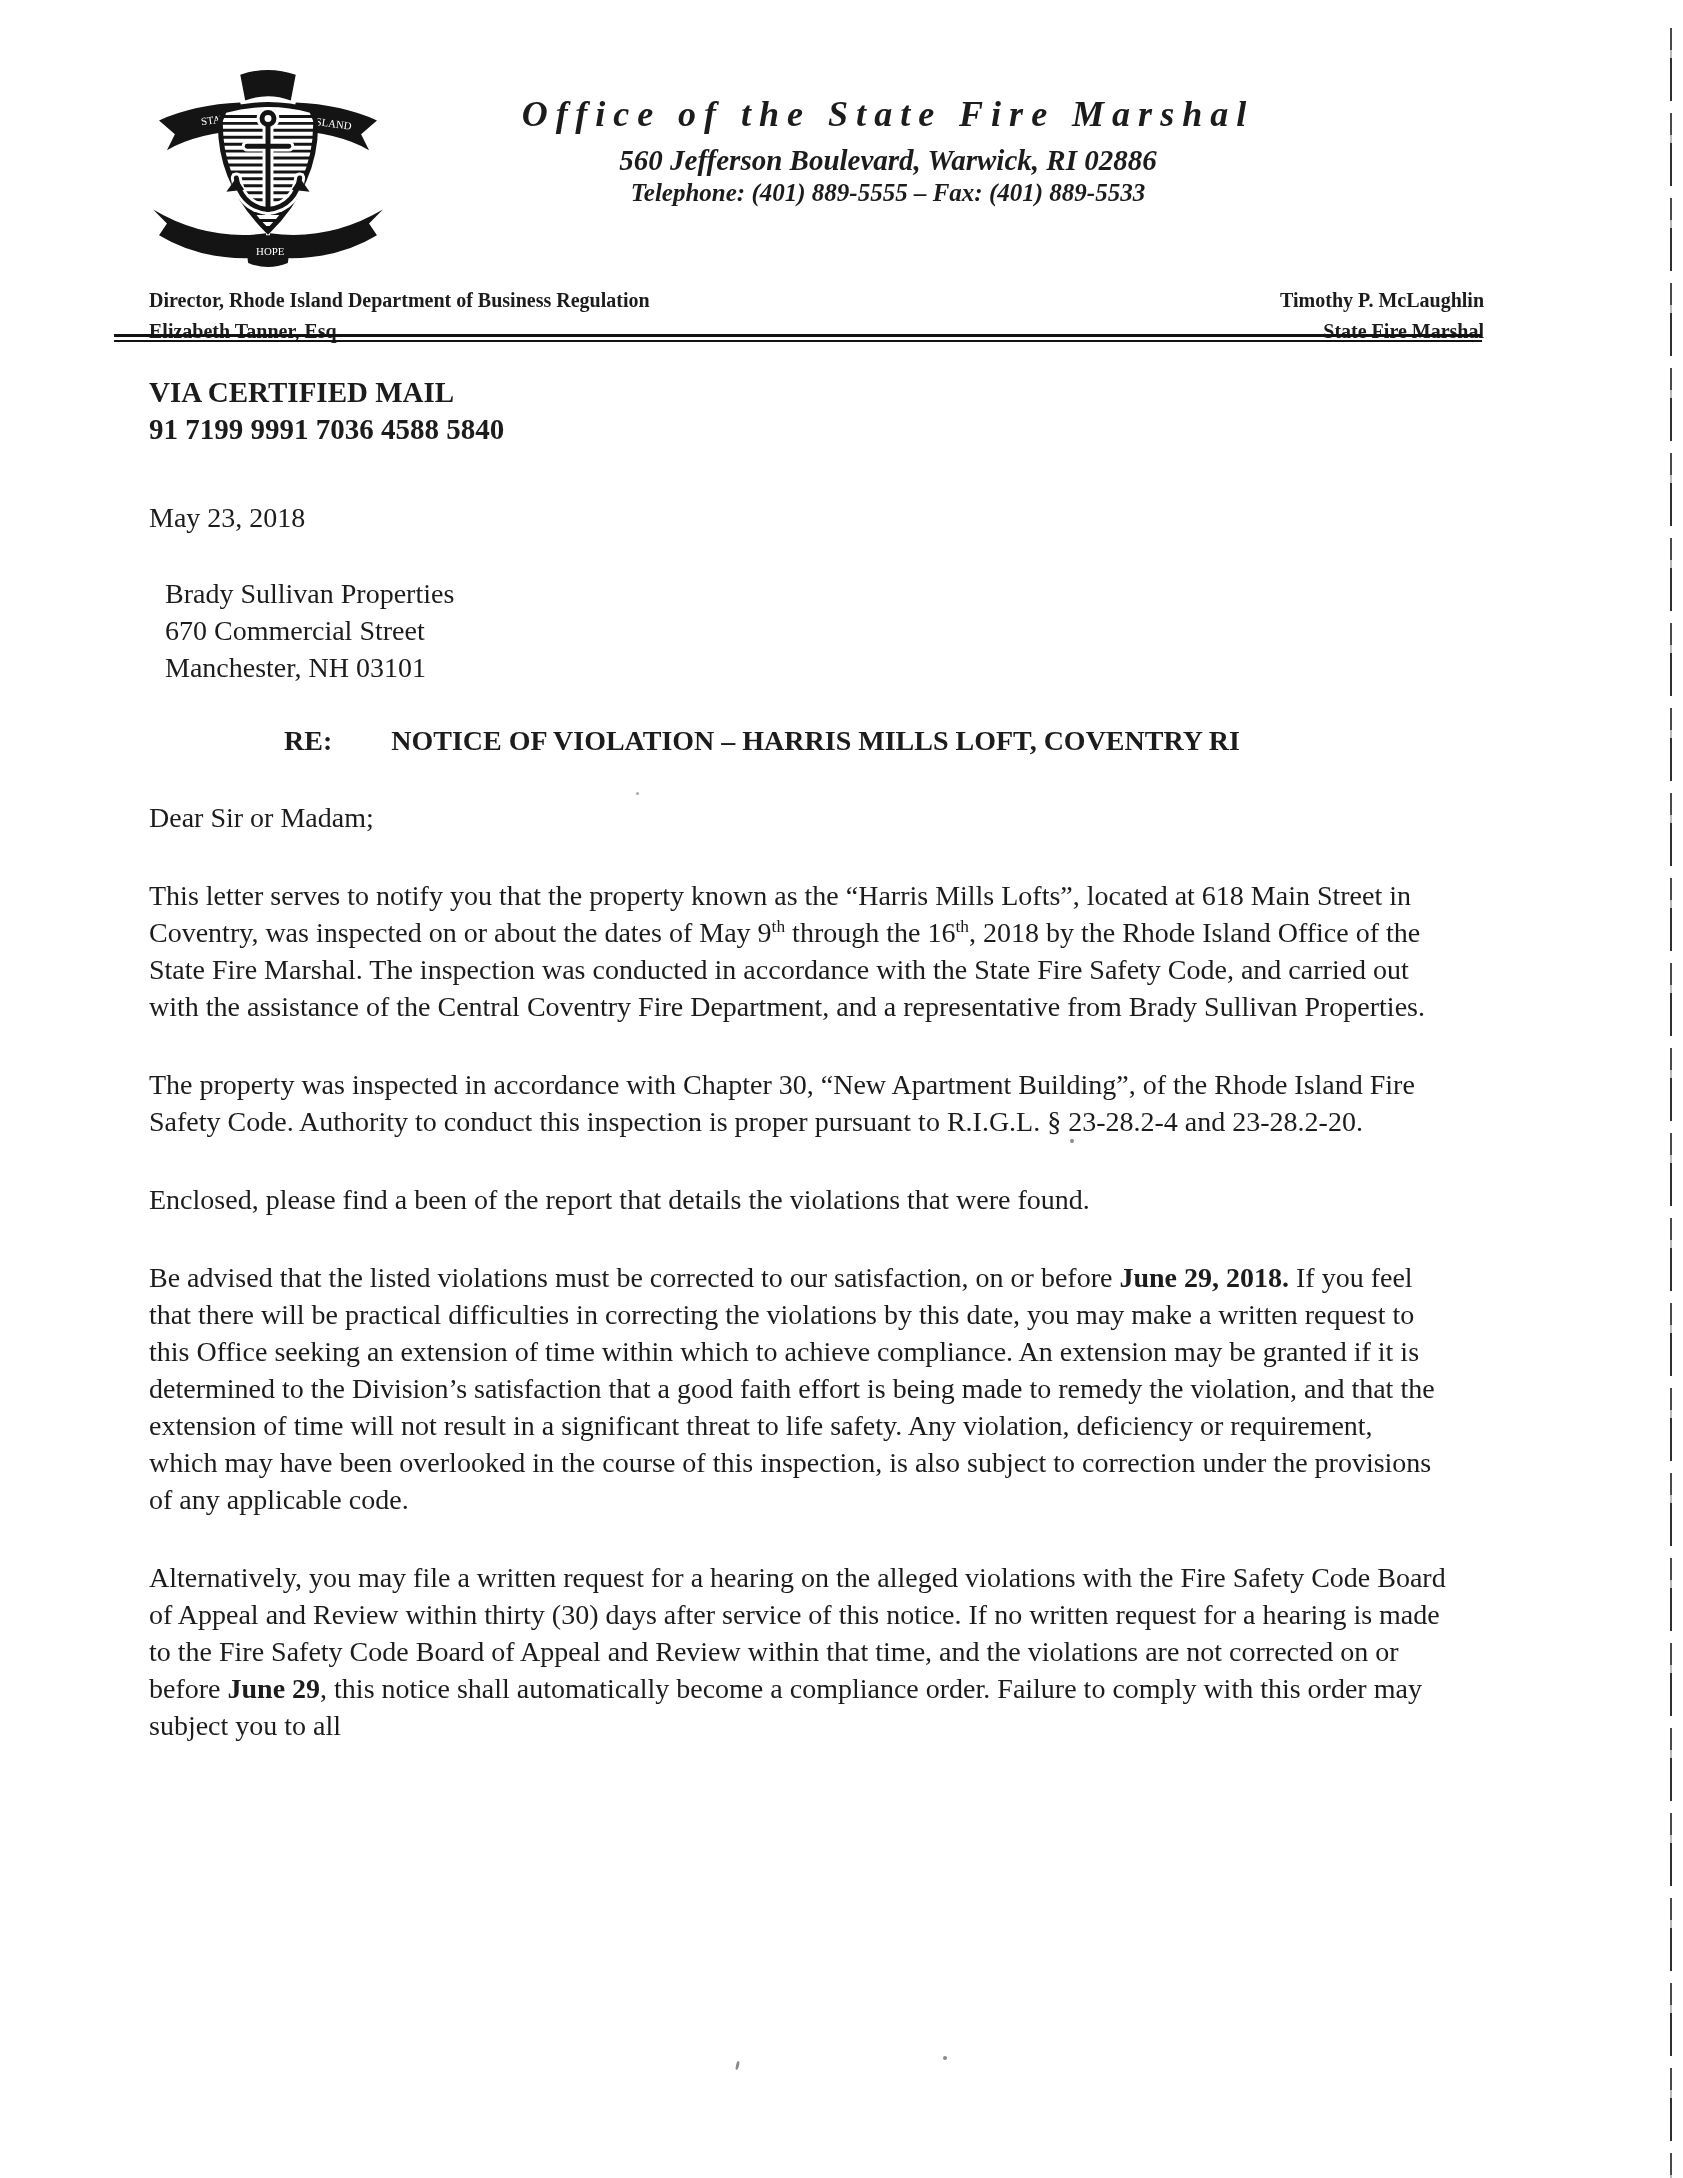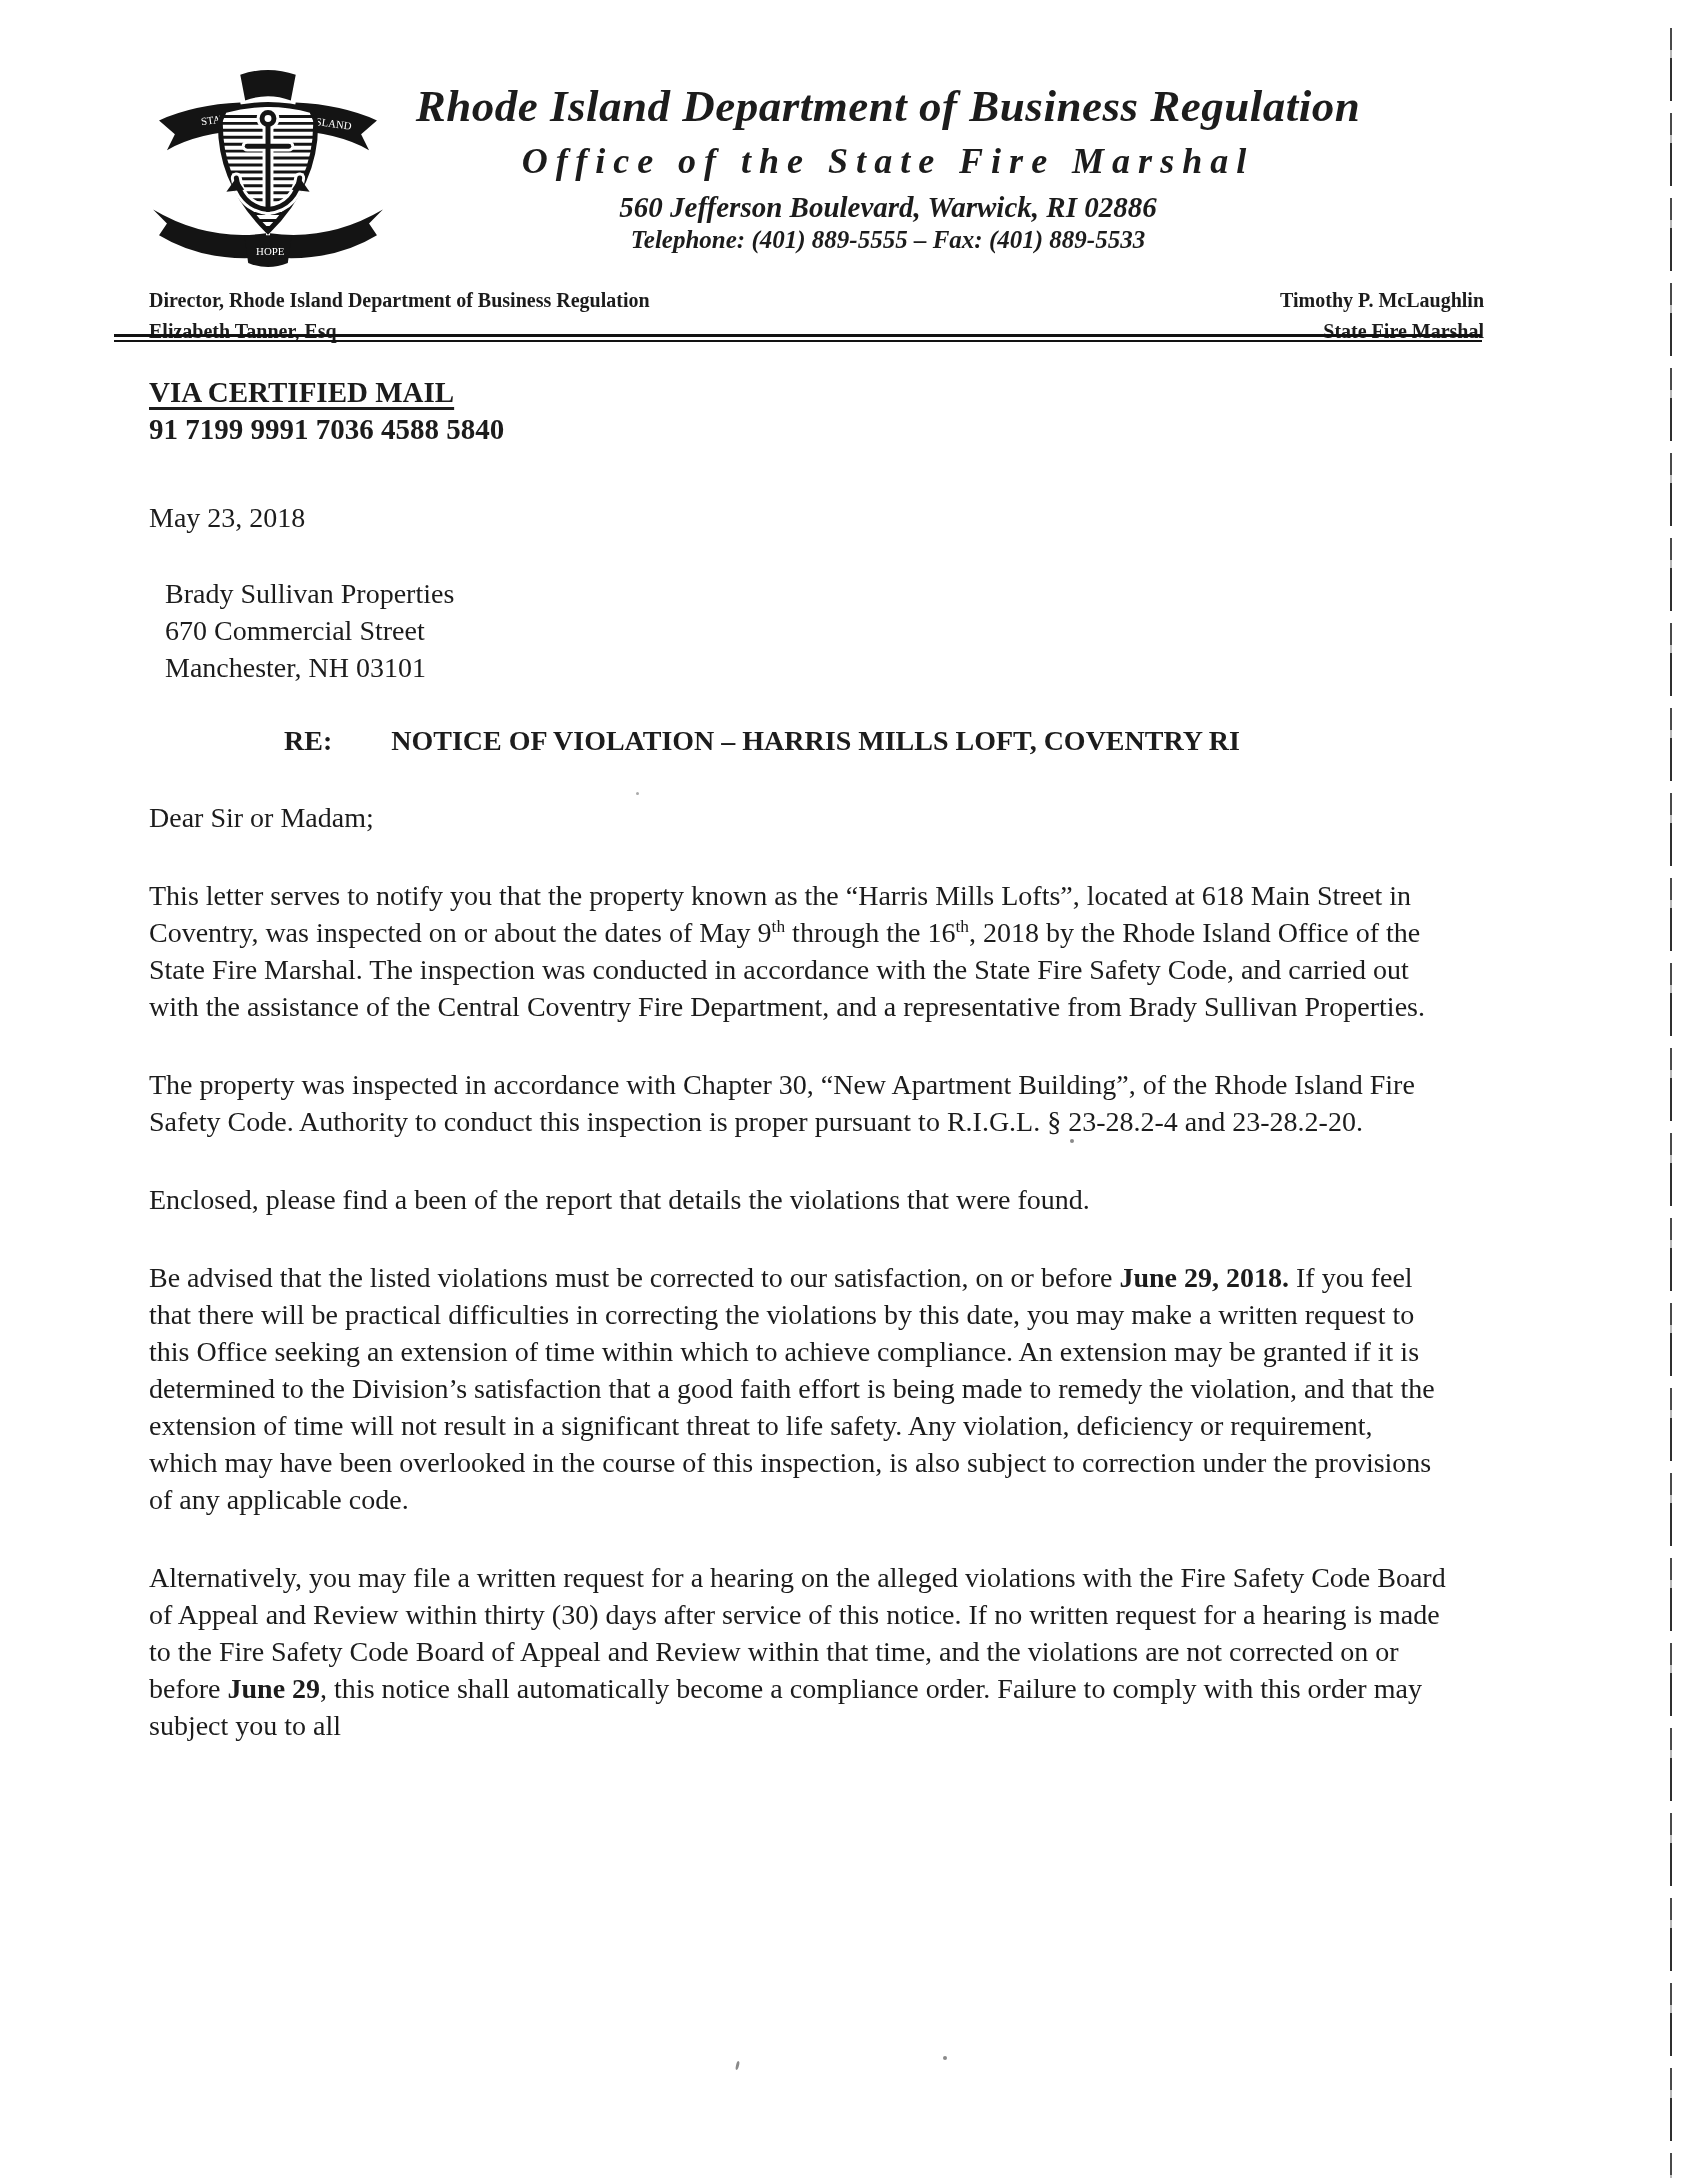--- a/index.html
+++ b/index.html
@@ -15,21 +15,21 @@
   .hdr-addr{font-size:29px;font-weight:bold;font-style:italic;margin-top:9px;}
   .hdr-phone{font-size:25px;font-weight:bold;font-style:italic;margin-top:2px;}
   .officials{position:absolute;left:149px;top:285px;width:1335px;display:flex;justify-content:space-between;
     font-size:20px;font-weight:bold;line-height:1.55;}
   .officials .right{text-align:right;}
   .rule{position:absolute;left:114px;top:334px;width:1368px;height:3px;
     border-top:3px solid #121212;border-bottom:2px solid #121212;}
   
   .body{position:absolute;left:149px;top:374px;width:1297px;font-size:28px;line-height:37px;}
   .via{font-weight:bold;font-size:29px;}
-  .via span{text-decoration:underline;text-decoration-thickness:2.5px;text-underline-offset:5px;text-align:right;}
+  .via span{text-decoration-thickness:2.5px;text-underline-offset:5px;text-align:right;}
   .tracking{font-weight:bold;font-size:29px;}
   .date{margin-top:51px;}
   .recipient{margin-top:39px;margin-left:16px;}
   .re-line{margin-top:36px;padding-left:135px;font-weight:bold;}
   .re-subject{margin-left:59px;}
   .salutation{margin-top:40px;}
   .body p{margin:41px 0 0 0;}
   .body p .b{font-weight:bold;}
   .body sup{font-size:0.62em;line-height:0;}
   
@@ -104,21 +104,20 @@
           <path d="M124,152 C104,150 94,136 92,120"></path>
           <path d="M124,152 C144,150 154,136 156,120"></path>
         </g>
         <path d="M92,120 L82,134 L100,132 Z" fill="#141414"></path>
         <path d="M156,120 L166,134 L148,132 Z" fill="#141414"></path>
       </g>
     </svg>
   </div>
 
   <div class="header-text">
-    <div class="dept">Rhode Island Department of Business Regulation</div>
     <div class="office">Office of the State Fire Marshal</div>
     <div class="hdr-addr">560 Jefferson Boulevard, Warwick, RI  02886</div>
     <div class="hdr-phone">Telephone: (401) 889-5555 – Fax: (401) 889-5533</div>
   </div>
 
   <div class="officials">
     <div class="left">
       <div>Director, Rhode Island Department of Business Regulation</div>
       <div>Elizabeth Tanner, Esq</div>
     </div>

